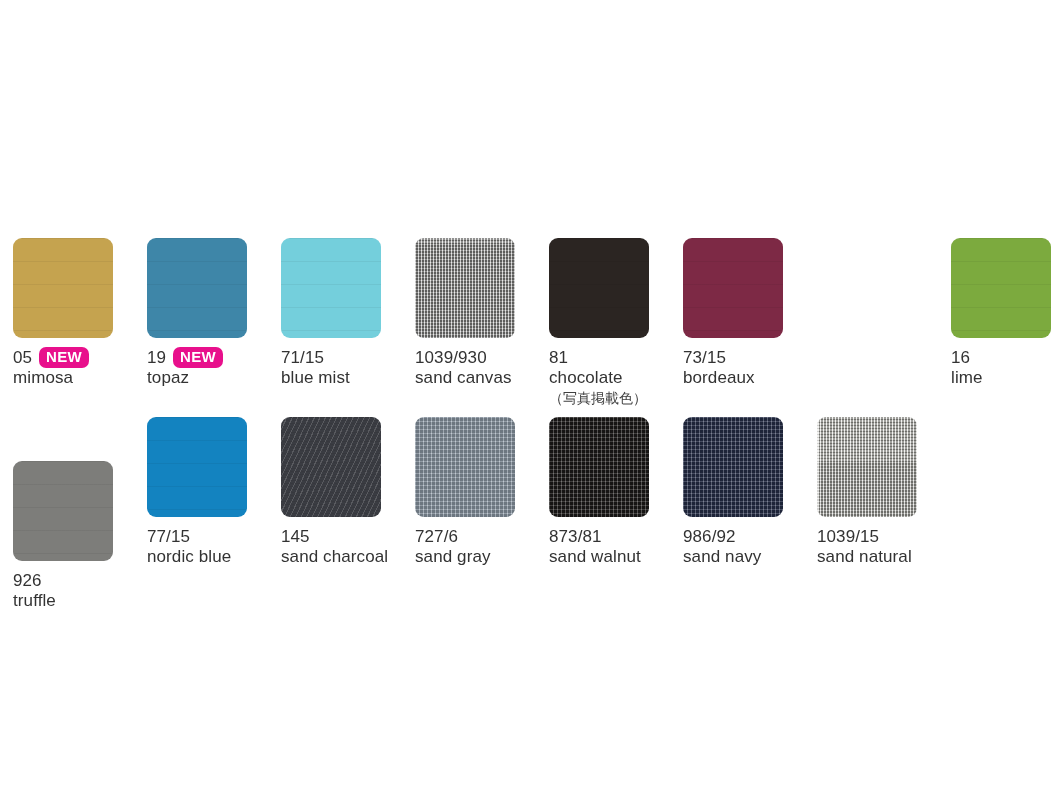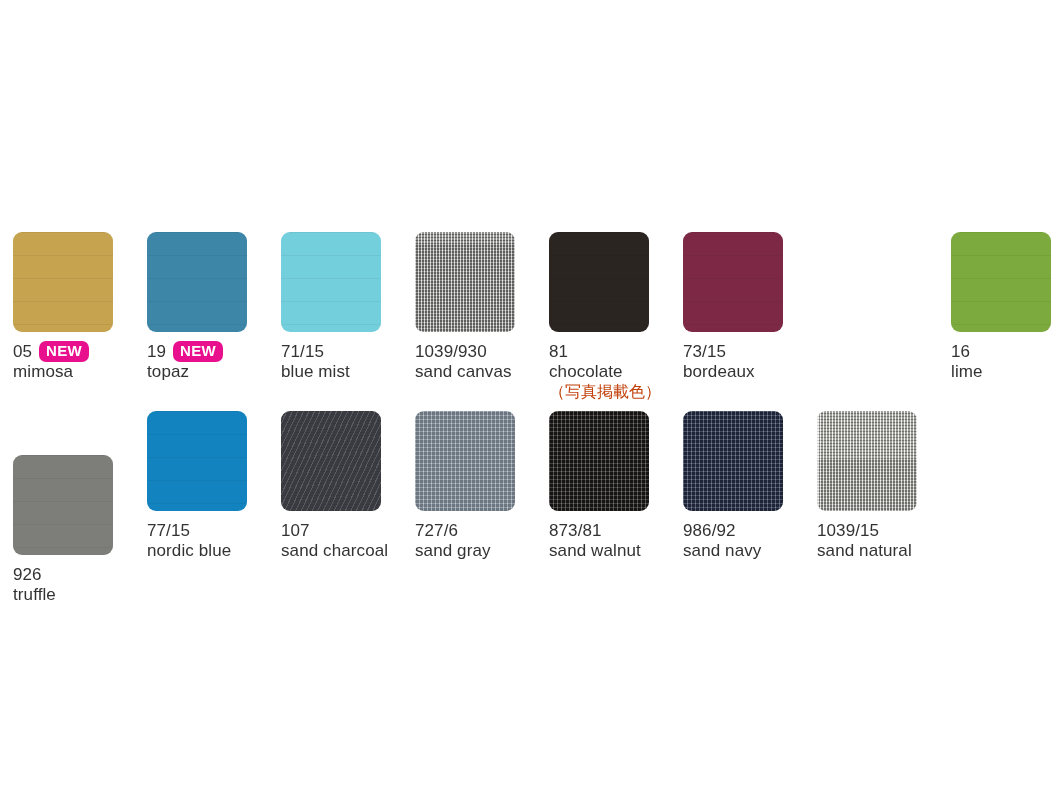--- a/index.html
+++ b/index.html
@@ -11,21 +11,21 @@
     width: 1059px;
     height: 794px;
     position: relative;
     font-family: "Liberation Sans", sans-serif;
     overflow: hidden;
   }
 
   #swatch-board {
     position: absolute;
     left: 0;
-    top: 0;
+    top: 6px;
     width: 1059px;
     height: 670px;
   }
 
   .swatch-row {
     position: absolute;
     left: 13px;
     width: 1046px;
     height: 175px;
   }
@@ -145,22 +145,22 @@
     color: #ffffff;
     font-size: 15px;
     line-height: 18px;
     font-weight: bold;
     padding: 1px 7px 2px 7px;
     border-radius: 7px;
     letter-spacing: 0.3px;
   }
   .label-note {
     display: block;
-    font-size: 16px;
-    color: #c2410c;
+    font-size: 14px;
+    color: #404040;
     white-space: nowrap;
     line-height: 20px;
   }
 </style>
 </head>
 <body>
 
 <div id="swatch-board">
   <div class="swatch-row row-1">
       <div class="swatch-cell" style="left: 0px;">
@@ -266,21 +266,21 @@
           </div>
           <span class="label-line">nordic blue</span>
         </div>
       </div>
       <div class="swatch-cell" style="left: 268px;">
         <div class="swatch-chip" style="background-color: rgb(58, 60, 66);">
           <div class="tex melange"></div>
         </div>
         <div class="swatch-labels">
           <div class="label-code-row">
-            <span class="label-line">107</span>
+            <span class="label-line">145</span>
           </div>
           <span class="label-line">sand charcoal</span>
         </div>
       </div>
       <div class="swatch-cell" style="left: 402px;">
         <div class="swatch-chip" style="background-color: rgb(154, 168, 181);">
           <div class="tex grid"></div>
         </div>
         <div class="swatch-labels">
           <div class="label-code-row">

